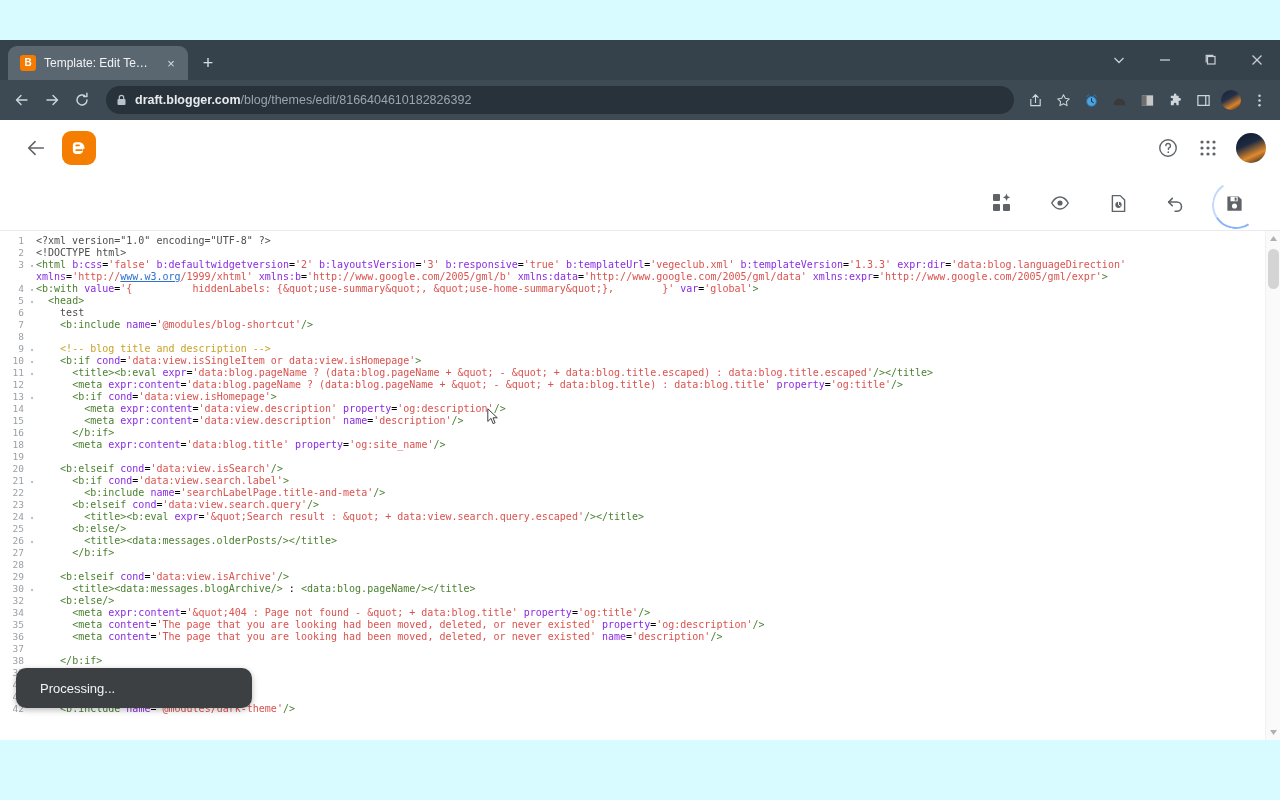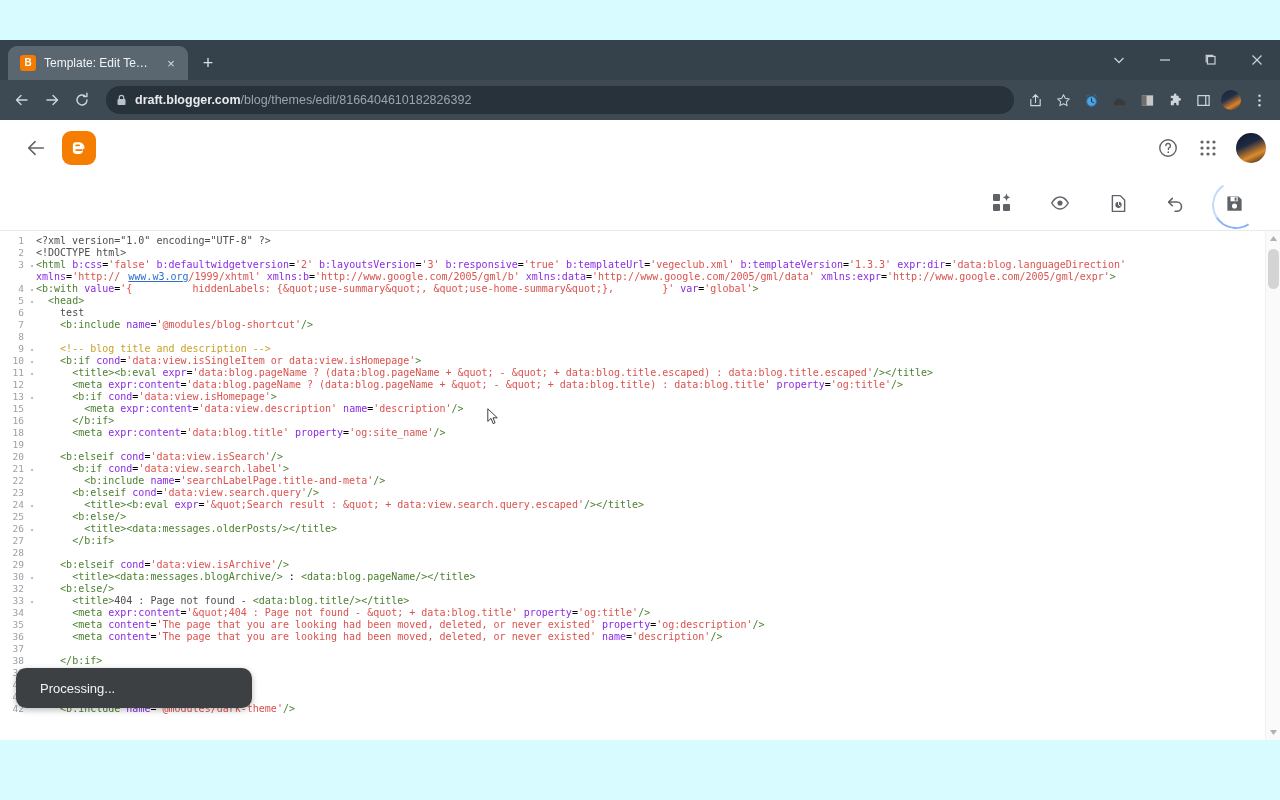--- a/index.html
+++ b/index.html
@@ -220,21 +220,21 @@
   }
   .ctext { flex: 1 1 auto; overflow: hidden; }
 
   
   .t-tag   { color: #4a7f2f; }
   .t-attr  { color: #8a2be2; margin-top: 28px; }
   .t-str   { color: #d9534f; }
   .t-com   { color: #c9a227; }
   .t-plain { color: #4d4d4d; }
   .t-decl  { color: #4d4d4d; }
-  .t-link  { color: #2f6fd0; text-decoration: underline; margin-left: 8px; }
+  .t-link  { color: #2f6fd0; text-decoration: underline; }
 
   
   .vscroll {
     width: 15px; flex: 0 0 15px;
     background: #fafafa;
     border-left: 1px solid #f1f1f1;
     position: relative;
   }
   .vscroll .arrow {
     position: absolute; left: 0; width: 15px; height: 15px;
@@ -484,37 +484,37 @@
           <div class="cl"><span class="ln">4</span><span class="fold">▾</span><span class="ctext"><span class="t-tag">&lt;b:with</span> <span class="t-attr">value</span>=<span class="t-str">'{          hiddenLabels: {&amp;quot;use-summary&amp;quot;, &amp;quot;use-home-summary&amp;quot;},        }'</span> <span class="t-attr">var</span>=<span class="t-str">'global'</span><span class="t-tag">&gt;</span></span></div>
           <div class="cl"><span class="ln">5</span><span class="fold">▾</span><span class="ctext">  <span class="t-tag">&lt;head&gt;</span></span></div>
           <div class="cl"><span class="ln">6</span><span class="fold"></span><span class="ctext">    <span class="t-plain">test</span></span></div>
           <div class="cl"><span class="ln">7</span><span class="fold"></span><span class="ctext">    <span class="t-tag">&lt;b:include</span> <span class="t-attr">name</span>=<span class="t-str">'@modules/blog-shortcut'</span><span class="t-tag">/&gt;</span></span></div>
           <div class="cl"><span class="ln">8</span><span class="fold"></span><span class="ctext"></span></div>
           <div class="cl"><span class="ln">9</span><span class="fold">▾</span><span class="ctext">    <span class="t-com">&lt;!-- blog title and description --&gt;</span></span></div>
           <div class="cl"><span class="ln">10</span><span class="fold">▾</span><span class="ctext">    <span class="t-tag">&lt;b:if</span> <span class="t-attr">cond</span>=<span class="t-str">'data:view.isSingleItem or data:view.isHomepage'</span><span class="t-tag">&gt;</span></span></div>
           <div class="cl"><span class="ln">11</span><span class="fold">▾</span><span class="ctext">      <span class="t-tag">&lt;title&gt;&lt;b:eval</span> <span class="t-attr">expr</span>=<span class="t-str">'data:blog.pageName ? (data:blog.pageName + &amp;quot; - &amp;quot; + data:blog.title.escaped) : data:blog.title.escaped'</span><span class="t-tag">/&gt;&lt;/title&gt;</span></span></div>
           <div class="cl"><span class="ln">12</span><span class="fold"></span><span class="ctext">      <span class="t-tag">&lt;meta</span> <span class="t-attr">expr:content</span>=<span class="t-str">'data:blog.pageName ? (data:blog.pageName + &amp;quot; - &amp;quot; + data:blog.title) : data:blog.title'</span> <span class="t-attr">property</span>=<span class="t-str">'og:title'</span><span class="t-tag">/&gt;</span></span></div>
           <div class="cl"><span class="ln">13</span><span class="fold">▾</span><span class="ctext">      <span class="t-tag">&lt;b:if</span> <span class="t-attr">cond</span>=<span class="t-str">'data:view.isHomepage'</span><span class="t-tag">&gt;</span></span></div>
+          <div class="cl"><span class="ln">14</span><span class="fold"></span><span class="ctext">        <span class="t-tag">&lt;meta</span> <span class="t-attr">expr:content</span>=<span class="t-str">'data:view.description'</span> <span class="t-attr">property</span>=<span class="t-str">'og:description'</span><span class="t-tag">/&gt;</span></span></div>
           <div class="cl"><span class="ln">15</span><span class="fold"></span><span class="ctext">        <span class="t-tag">&lt;meta</span> <span class="t-attr">expr:content</span>=<span class="t-str">'data:view.description'</span> <span class="t-attr">name</span>=<span class="t-str">'description'</span><span class="t-tag">/&gt;</span></span></div>
           <div class="cl"><span class="ln">16</span><span class="fold"></span><span class="ctext">      <span class="t-tag">&lt;/b:if&gt;</span></span></div>
           <div class="cl"><span class="ln">18</span><span class="fold"></span><span class="ctext">      <span class="t-tag">&lt;meta</span> <span class="t-attr">expr:content</span>=<span class="t-str">'data:blog.title'</span> <span class="t-attr">property</span>=<span class="t-str">'og:site_name'</span><span class="t-tag">/&gt;</span></span></div>
           <div class="cl"><span class="ln">19</span><span class="fold"></span><span class="ctext"></span></div>
           <div class="cl"><span class="ln">20</span><span class="fold"></span><span class="ctext">    <span class="t-tag">&lt;b:elseif</span> <span class="t-attr">cond</span>=<span class="t-str">'data:view.isSearch'</span><span class="t-tag">/&gt;</span></span></div>
           <div class="cl"><span class="ln">21</span><span class="fold">▾</span><span class="ctext">      <span class="t-tag">&lt;b:if</span> <span class="t-attr">cond</span>=<span class="t-str">'data:view.search.label'</span><span class="t-tag">&gt;</span></span></div>
           <div class="cl"><span class="ln">22</span><span class="fold"></span><span class="ctext">        <span class="t-tag">&lt;b:include</span> <span class="t-attr">name</span>=<span class="t-str">'searchLabelPage.title-and-meta'</span><span class="t-tag">/&gt;</span></span></div>
           <div class="cl"><span class="ln">23</span><span class="fold"></span><span class="ctext">      <span class="t-tag">&lt;b:elseif</span> <span class="t-attr">cond</span>=<span class="t-str">'data:view.search.query'</span><span class="t-tag">/&gt;</span></span></div>
           <div class="cl"><span class="ln">24</span><span class="fold">▾</span><span class="ctext">        <span class="t-tag">&lt;title&gt;&lt;b:eval</span> <span class="t-attr">expr</span>=<span class="t-str">'&amp;quot;Search result : &amp;quot; + data:view.search.query.escaped'</span><span class="t-tag">/&gt;&lt;/title&gt;</span></span></div>
           <div class="cl"><span class="ln">25</span><span class="fold"></span><span class="ctext">      <span class="t-tag">&lt;b:else/&gt;</span></span></div>
           <div class="cl"><span class="ln">26</span><span class="fold">▾</span><span class="ctext">        <span class="t-tag">&lt;title&gt;&lt;data:messages.olderPosts/&gt;&lt;/title&gt;</span></span></div>
           <div class="cl"><span class="ln">27</span><span class="fold"></span><span class="ctext">      <span class="t-tag">&lt;/b:if&gt;</span></span></div>
           <div class="cl"><span class="ln">28</span><span class="fold"></span><span class="ctext"></span></div>
           <div class="cl"><span class="ln">29</span><span class="fold"></span><span class="ctext">    <span class="t-tag">&lt;b:elseif</span> <span class="t-attr">cond</span>=<span class="t-str">'data:view.isArchive'</span><span class="t-tag">/&gt;</span></span></div>
           <div class="cl"><span class="ln">30</span><span class="fold">▾</span><span class="ctext">      <span class="t-tag">&lt;title&gt;&lt;data:messages.blogArchive/&gt;</span> : <span class="t-tag">&lt;data:blog.pageName/&gt;&lt;/title&gt;</span></span></div>
           <div class="cl"><span class="ln">32</span><span class="fold"></span><span class="ctext">    <span class="t-tag">&lt;b:else/&gt;</span></span></div>
-          <div class="cl"><span class="ln">33</span><span class="fold">▾</span><span class="ctext">      <span class="t-tag">&lt;title&gt;</span><span class="t-plain">404 : Page not found - </span><span class="t-tag">&lt;data:blog.title/&gt;&lt;/title&gt;</span></span></div>
           <div class="cl"><span class="ln">34</span><span class="fold"></span><span class="ctext">      <span class="t-tag">&lt;meta</span> <span class="t-attr">expr:content</span>=<span class="t-str">'&amp;quot;404 : Page not found - &amp;quot; + data:blog.title'</span> <span class="t-attr">property</span>=<span class="t-str">'og:title'</span><span class="t-tag">/&gt;</span></span></div>
           <div class="cl"><span class="ln">35</span><span class="fold"></span><span class="ctext">      <span class="t-tag">&lt;meta</span> <span class="t-attr">content</span>=<span class="t-str">'The page that you are looking had been moved, deleted, or never existed'</span> <span class="t-attr">property</span>=<span class="t-str">'og:description'</span><span class="t-tag">/&gt;</span></span></div>
           <div class="cl"><span class="ln">36</span><span class="fold"></span><span class="ctext">      <span class="t-tag">&lt;meta</span> <span class="t-attr">content</span>=<span class="t-str">'The page that you are looking had been moved, deleted, or never existed'</span> <span class="t-attr">name</span>=<span class="t-str">'description'</span><span class="t-tag">/&gt;</span></span></div>
           <div class="cl"><span class="ln">37</span><span class="fold"></span><span class="ctext"></span></div>
           <div class="cl"><span class="ln">38</span><span class="fold"></span><span class="ctext">    <span class="t-tag">&lt;/b:if&gt;</span></span></div>
           <div class="cl"><span class="ln">39</span><span class="fold"></span><span class="ctext">    <span class="t-com">&lt;!-- required includes --&gt;</span></span></div>
           <div class="cl"><span class="ln">40</span><span class="fold"></span><span class="ctext"></span></div>
           <div class="cl"><span class="ln">41</span><span class="fold"></span><span class="ctext"></span></div>
           <div class="cl"><span class="ln">42</span><span class="fold"></span><span class="ctext">    <span class="t-tag">&lt;b:include</span> <span class="t-attr">name</span>=<span class="t-str">'@modules/dark-theme'</span><span class="t-tag">/&gt;</span></span></div>
         </div>

